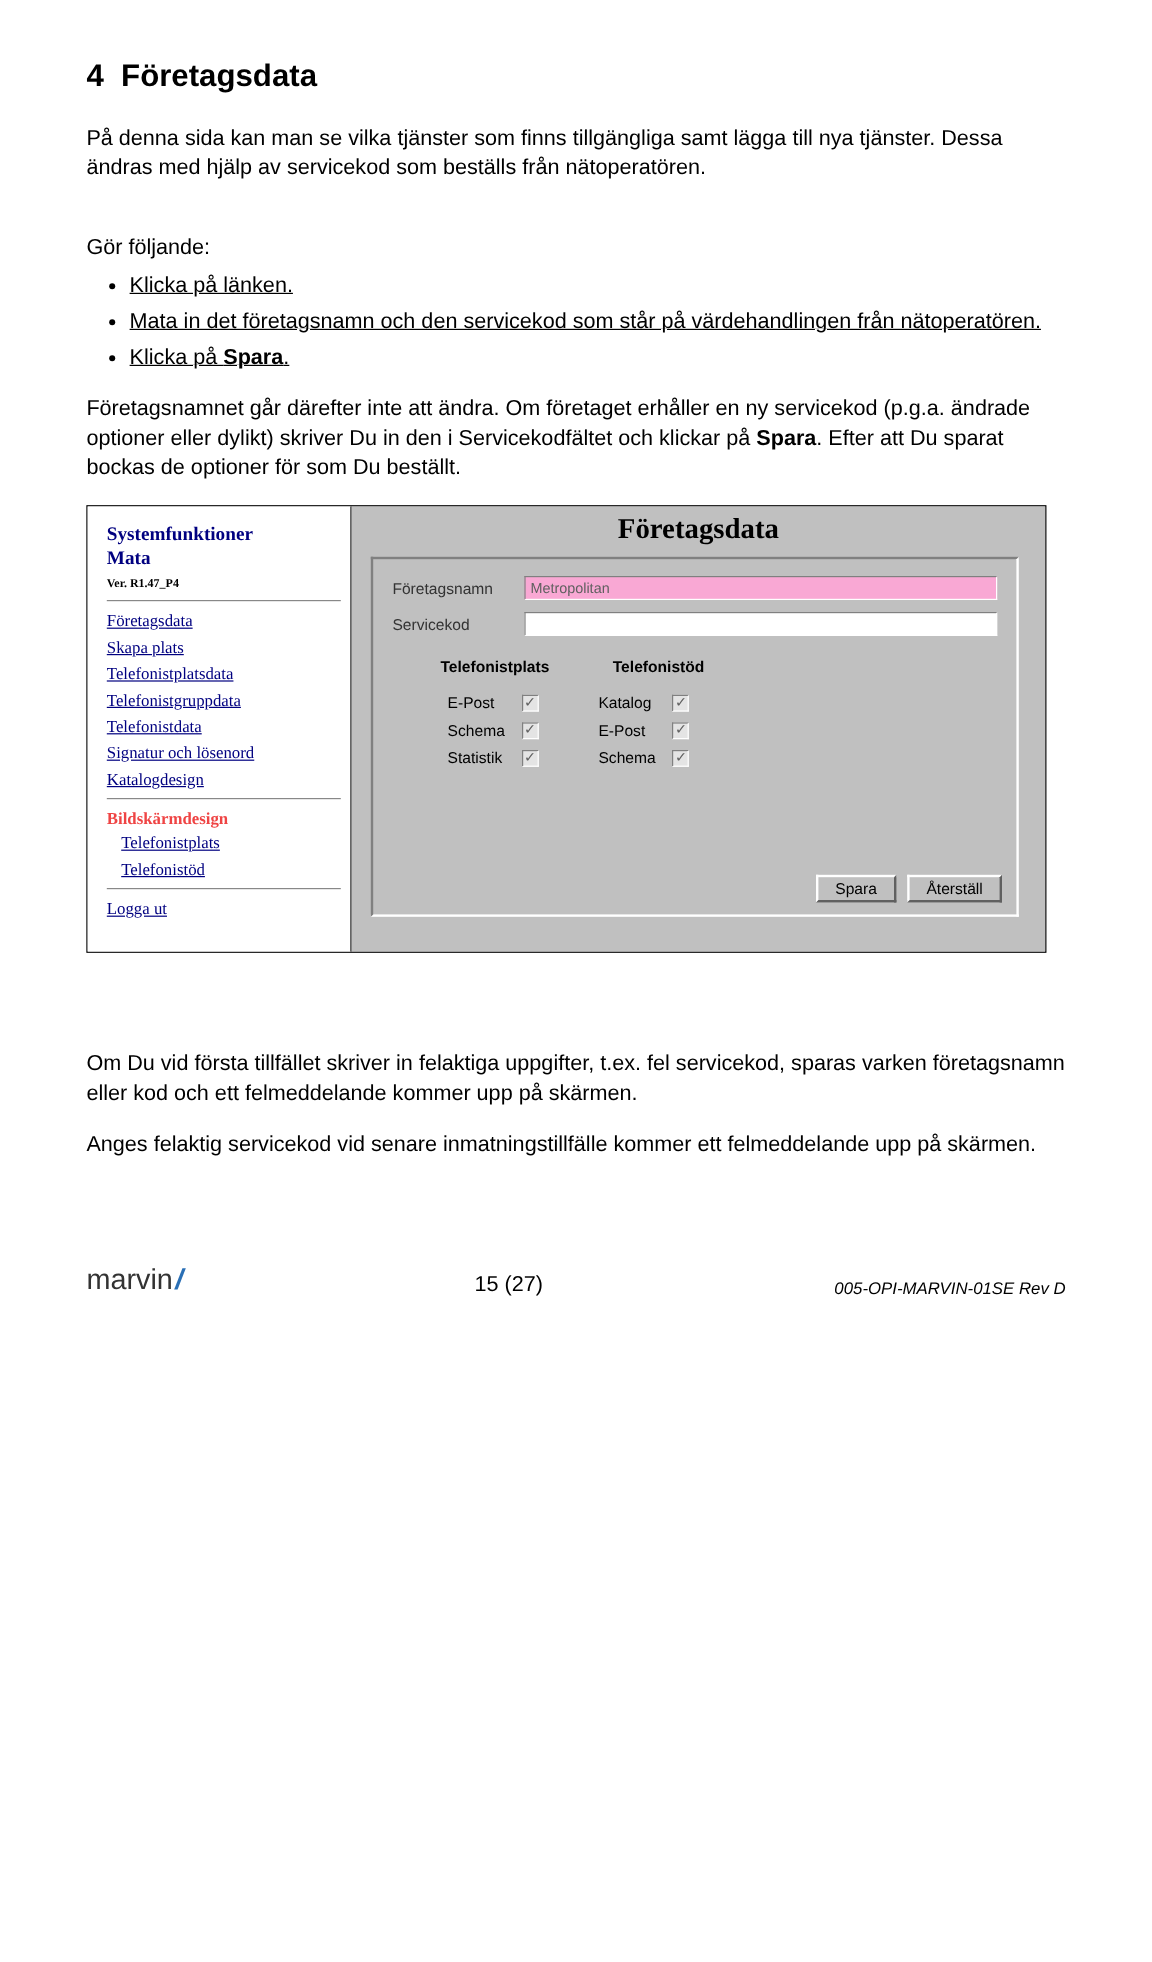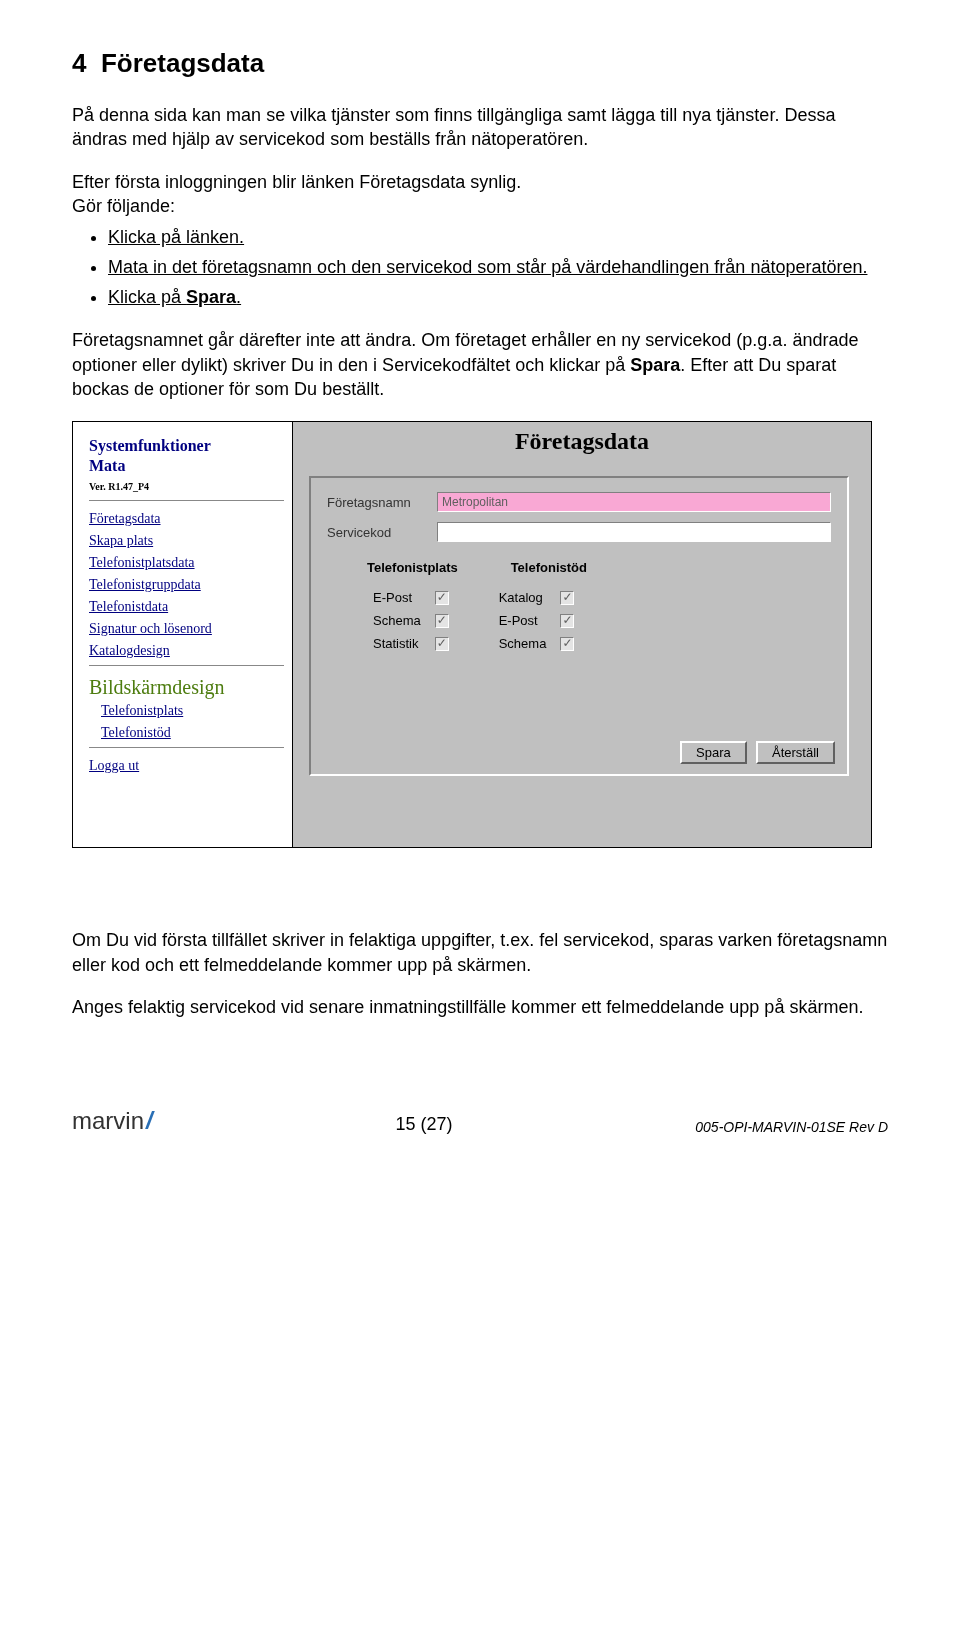--- a/index.html
+++ b/index.html
@@ -6,54 +6,54 @@
   html, body { width: 960px; background: #fff; font-family: Arial, Helvetica, sans-serif; color: #000; }
   .page { padding: 48px 72px 40px 72px; }
   h1.section-title { font-size: 26px; font-weight: bold; margin-bottom: 24px; }
   p.body { font-size: 18px; line-height: 1.35; margin-bottom: 18px; }
   ul.bullets { margin: 6px 0 18px 36px; font-size: 18px; line-height: 1.45; text-decoration: underline; }
   ul.bullets li { list-style: disc; margin-bottom: 4px; }
   strong.bold { font-weight: bold; }
 
   .screenshot {
     width: 800px;
-    height: 427px;
+    height: 373px;
     border: 1px solid #000;
     background: #c0c0c0;
     margin: 20px auto 80px 0;
     position: relative;
     font-family: "Times New Roman", Times, serif;
     font-size: 13px;
   }
   .screenshot .sidebar {
     position: absolute;
     left: 0; top: 0;
     width: 220px; height: 100%;
     background: #fff;
     border-right: 1px solid #000;
     padding: 14px 8px 0 16px;
     color: #000080;
   }
   .sidebar .sys-title { font-weight: bold; font-size: 16px; line-height: 1.2; color: #000080; margin-bottom: 6px; }
   .sidebar .version { font-size: 10px; font-weight: bold; color: #000; margin-bottom: 8px; }
   .sidebar hr { border: none; border-top: 1px solid #888; margin: 6px 0 10px 0; }
   .sidebar .nav-link { display: block; font-size: 14px; color: #000080; text-decoration: underline; margin-bottom: 6px; cursor: pointer; }
-  .sidebar .nav-plain { display: block; font-size: 20px; color: #4d7c0f; margin: 10px 0 4px 0; }
+  .sidebar .nav-plain { display: block; font-size: 14px; color: #ef4444; margin: 10px 0 4px 0; font-weight: bold; }
   .sidebar .indent { margin-left: 12px; }
 
   .screenshot .main {
     position: absolute;
     left: 220px; top: 0;
     right: 0; bottom: 0;
     background: #c0c0c0;
   }
   .main .top-title { text-align: center; font-family: "Times New Roman", serif; font-weight: bold; font-size: 24px; padding-top: 6px; color:#000; }
   .panel {
     position: absolute;
-    left: 16px; top: 54px;
+    left: 16px; top: 42px;
     width: 540px; height: 300px;
     background: #c0c0c0;
     border-top: 2px solid #808080;
     border-left: 2px solid #808080;
     border-right: 2px solid #fff;
     border-bottom: 2px solid #fff;
     padding: 14px 16px;
   }
   .panel .row { display: flex; align-items: center; margin-bottom: 10px; font-family: Arial, sans-serif; font-size: 13px; }
   .panel .row .lab { width: 110px; color:#333; }
@@ -115,21 +115,21 @@
 
 <div class="page">
 
   <h1 class="section-title">
     <span>4</span>&nbsp;&nbsp;<span>Företagsdata</span>
   </h1>
 
   <p class="body">På denna sida kan man se vilka tjänster som finns tillgängliga samt lägga till nya tjänster. Dessa ändras med hjälp av servicekod som beställs från nätoperatören.</p>
 
   <p class="body" style="margin-bottom:4px">
-    <span>Efter första inloggningen blir länken Företagsdata synlig.</span><br>
+    <br>
     <span>Gör följande:</span>
   </p>
 
   <ul class="bullets">
     <li>Klicka på länken.</li>
     <li>Mata in det företagsnamn och den servicekod som står på värdehandlingen från nätoperatören.</li>
     <li>
       <span>Klicka på </span><strong class="bold">Spara</strong><span>.</span>
     </li>
   </ul>

